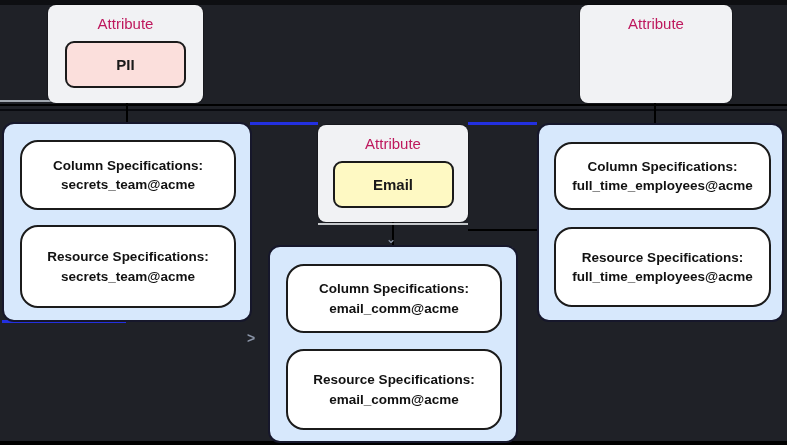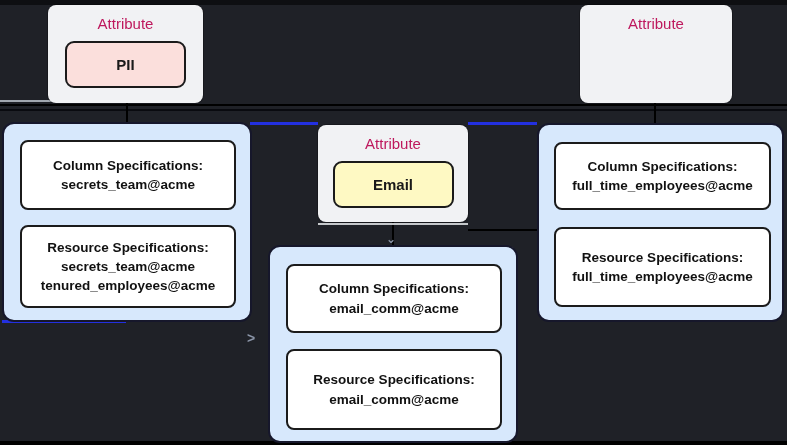--- a/index.html
+++ b/index.html
@@ -47,21 +47,21 @@
   }
   .tag-pii{background:#fbdfdc;}
   .tag-email{background:#fef9c3;}
   .tag-financial{background:#e4f3e5;}
 
   .spec-container{
     position:absolute;background:#d7e8fc;border:2px solid #16172b;border-radius:12px;
     box-sizing:border-box;
   }
   .spec-box{
-    position:absolute;background:#ffffff;border:2px solid #1b1b1b;border-radius:8px;
+    position:absolute;background:#ffffff;border:2px solid #1b1b1b;border-radius:18px;
     box-sizing:border-box;
     display:flex;flex-direction:column;align-items:center;justify-content:center;
     font-size:13.5px;font-weight:700;color:#111;line-height:1.42;text-align:center;
   }
 </style>
 </head>
 <body>
 
 <div class="canvas">
 
@@ -96,21 +96,20 @@
   </div>
 
   <div class="spec-container" style="left:2px;top:122px;width:250px;height:200px">
     <div class="spec-box" style="left:16px;top:16px;width:216px;height:70px">
       <div>Column Specifications:</div>
       <div>secrets_team@acme</div>
     </div>
     <div class="spec-box" style="left:16px;top:101px;width:216px;height:83px">
       <div>Resource Specifications:</div>
       <div>secrets_team@acme</div>
-      <div>tenured_employees@acme</div>
     </div>
   </div>
 
   <div class="spec-container" style="left:268px;top:245px;width:250px;height:198px">
     <div class="spec-box" style="left:16px;top:17px;width:216px;height:69px">
       <div>Column Specifications:</div>
       <div>email_comm@acme</div>
     </div>
     <div class="spec-box" style="left:16px;top:102px;width:216px;height:81px">
       <div>Resource Specifications:</div>

